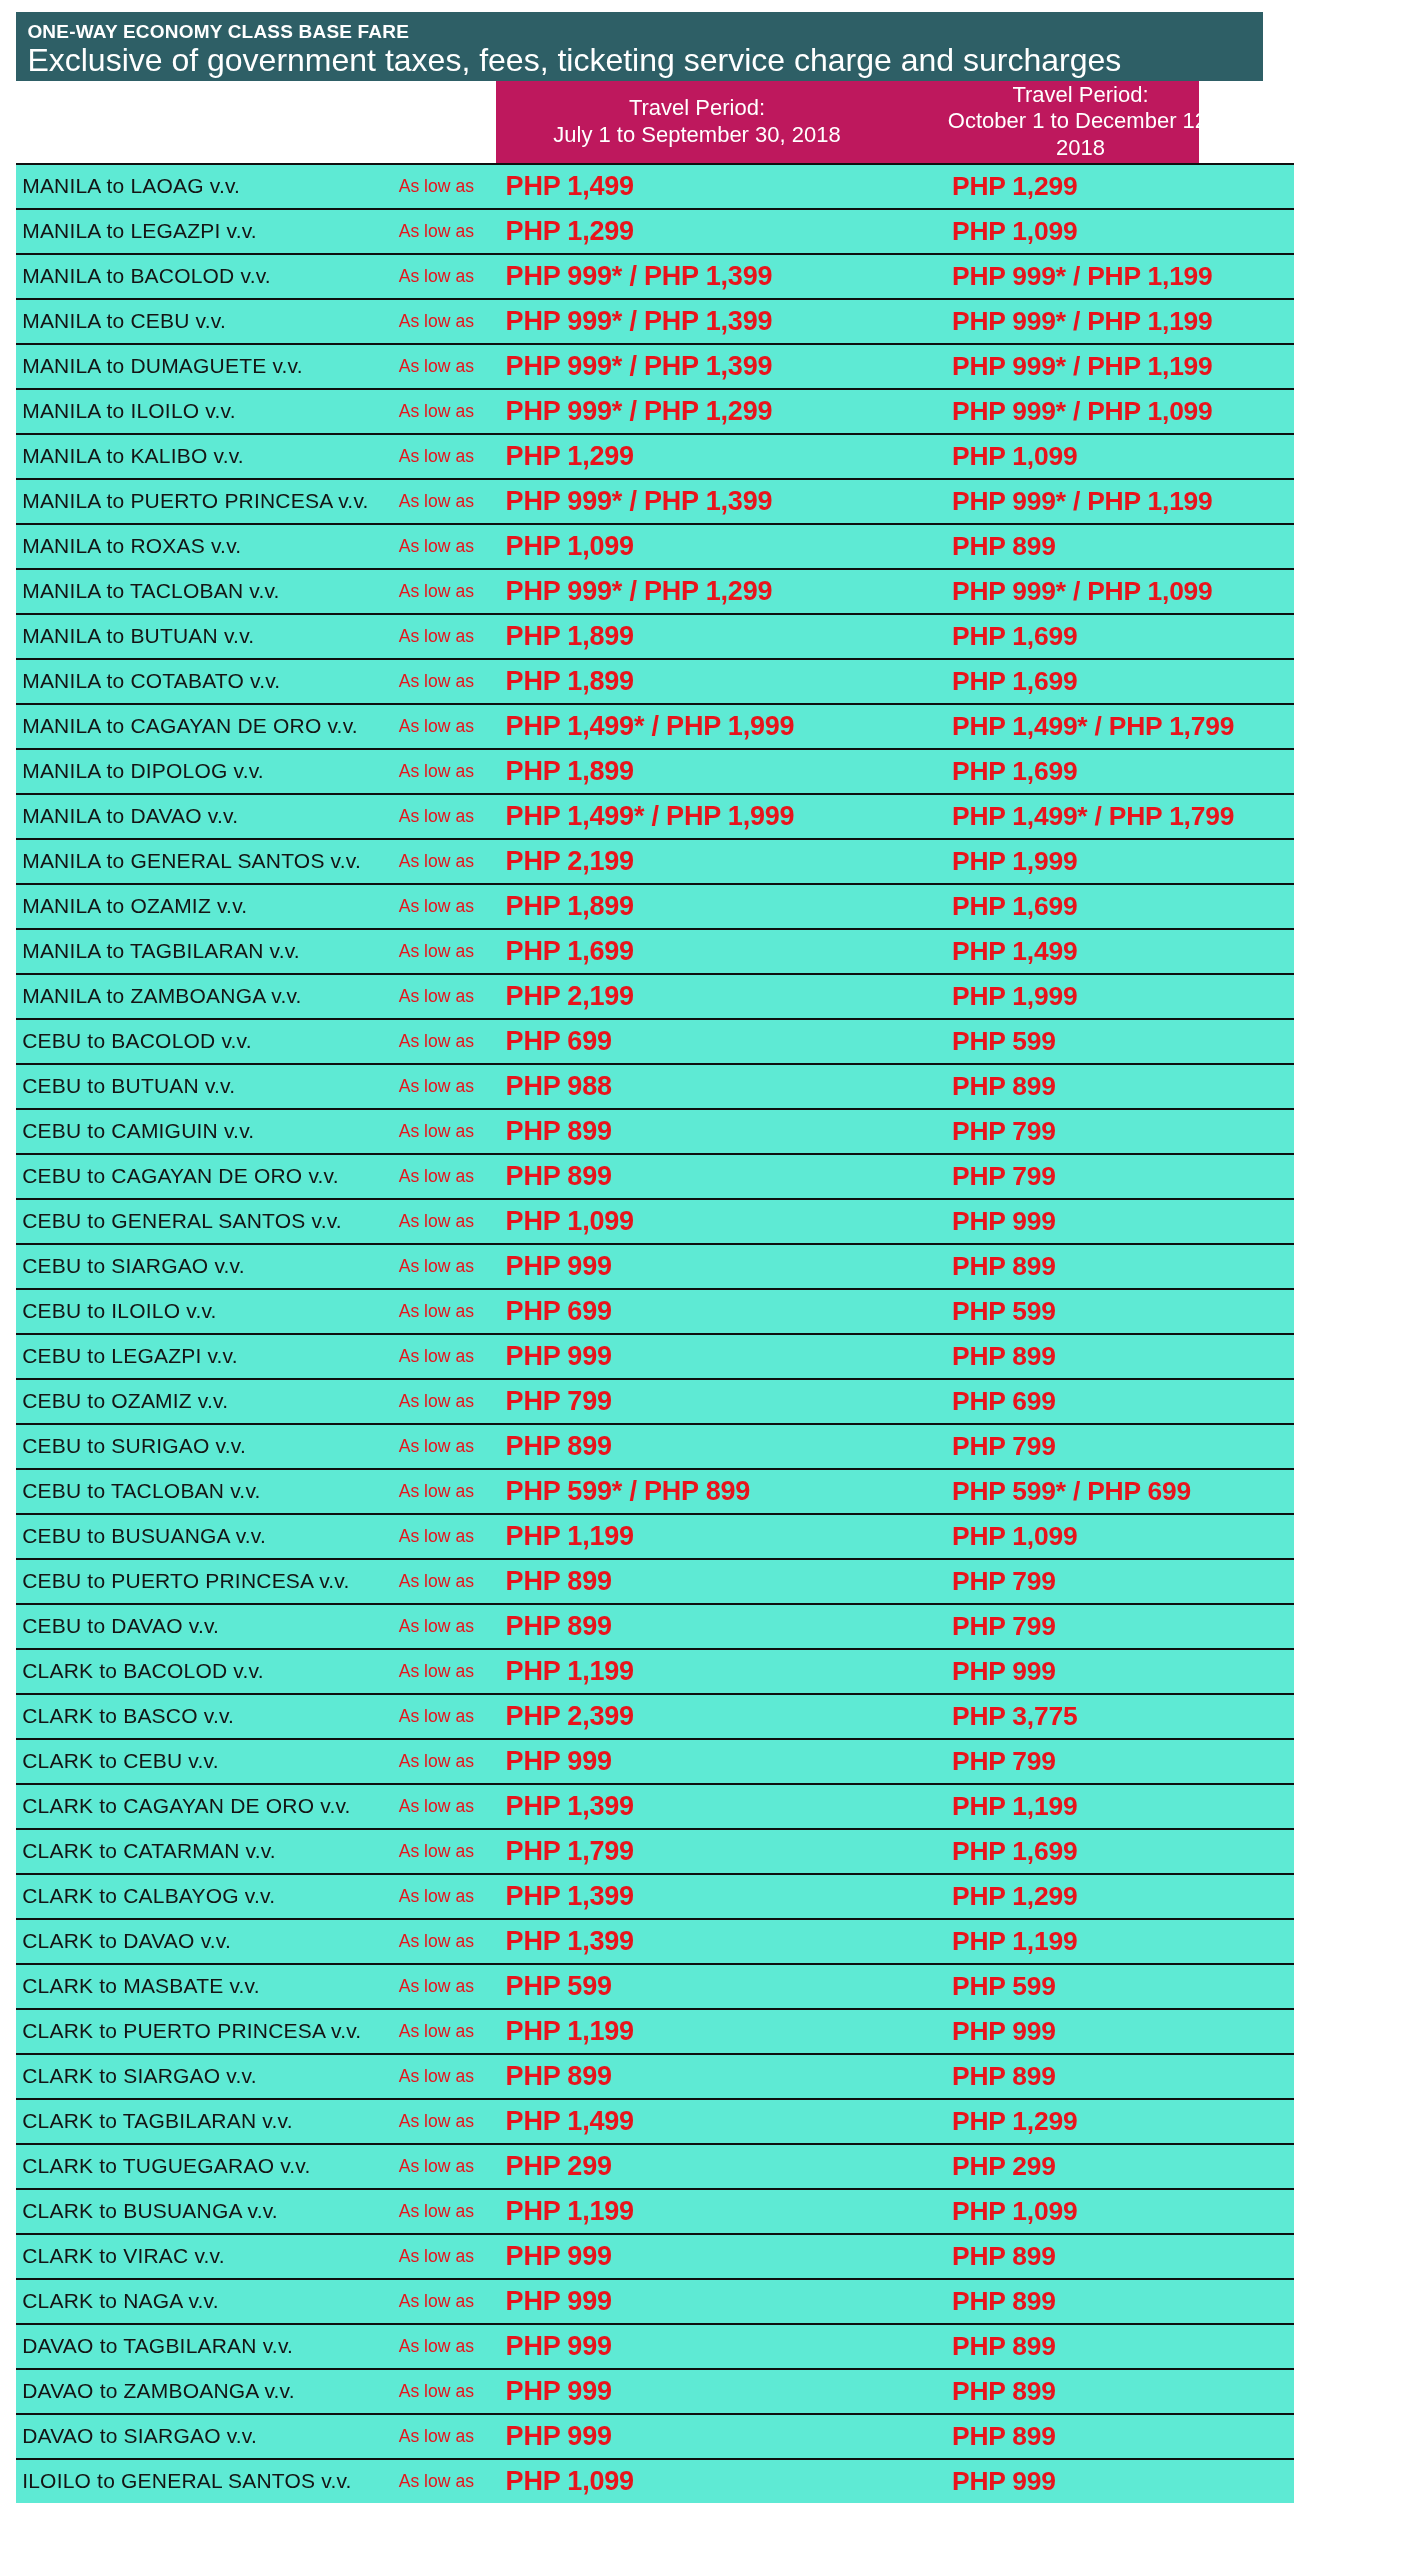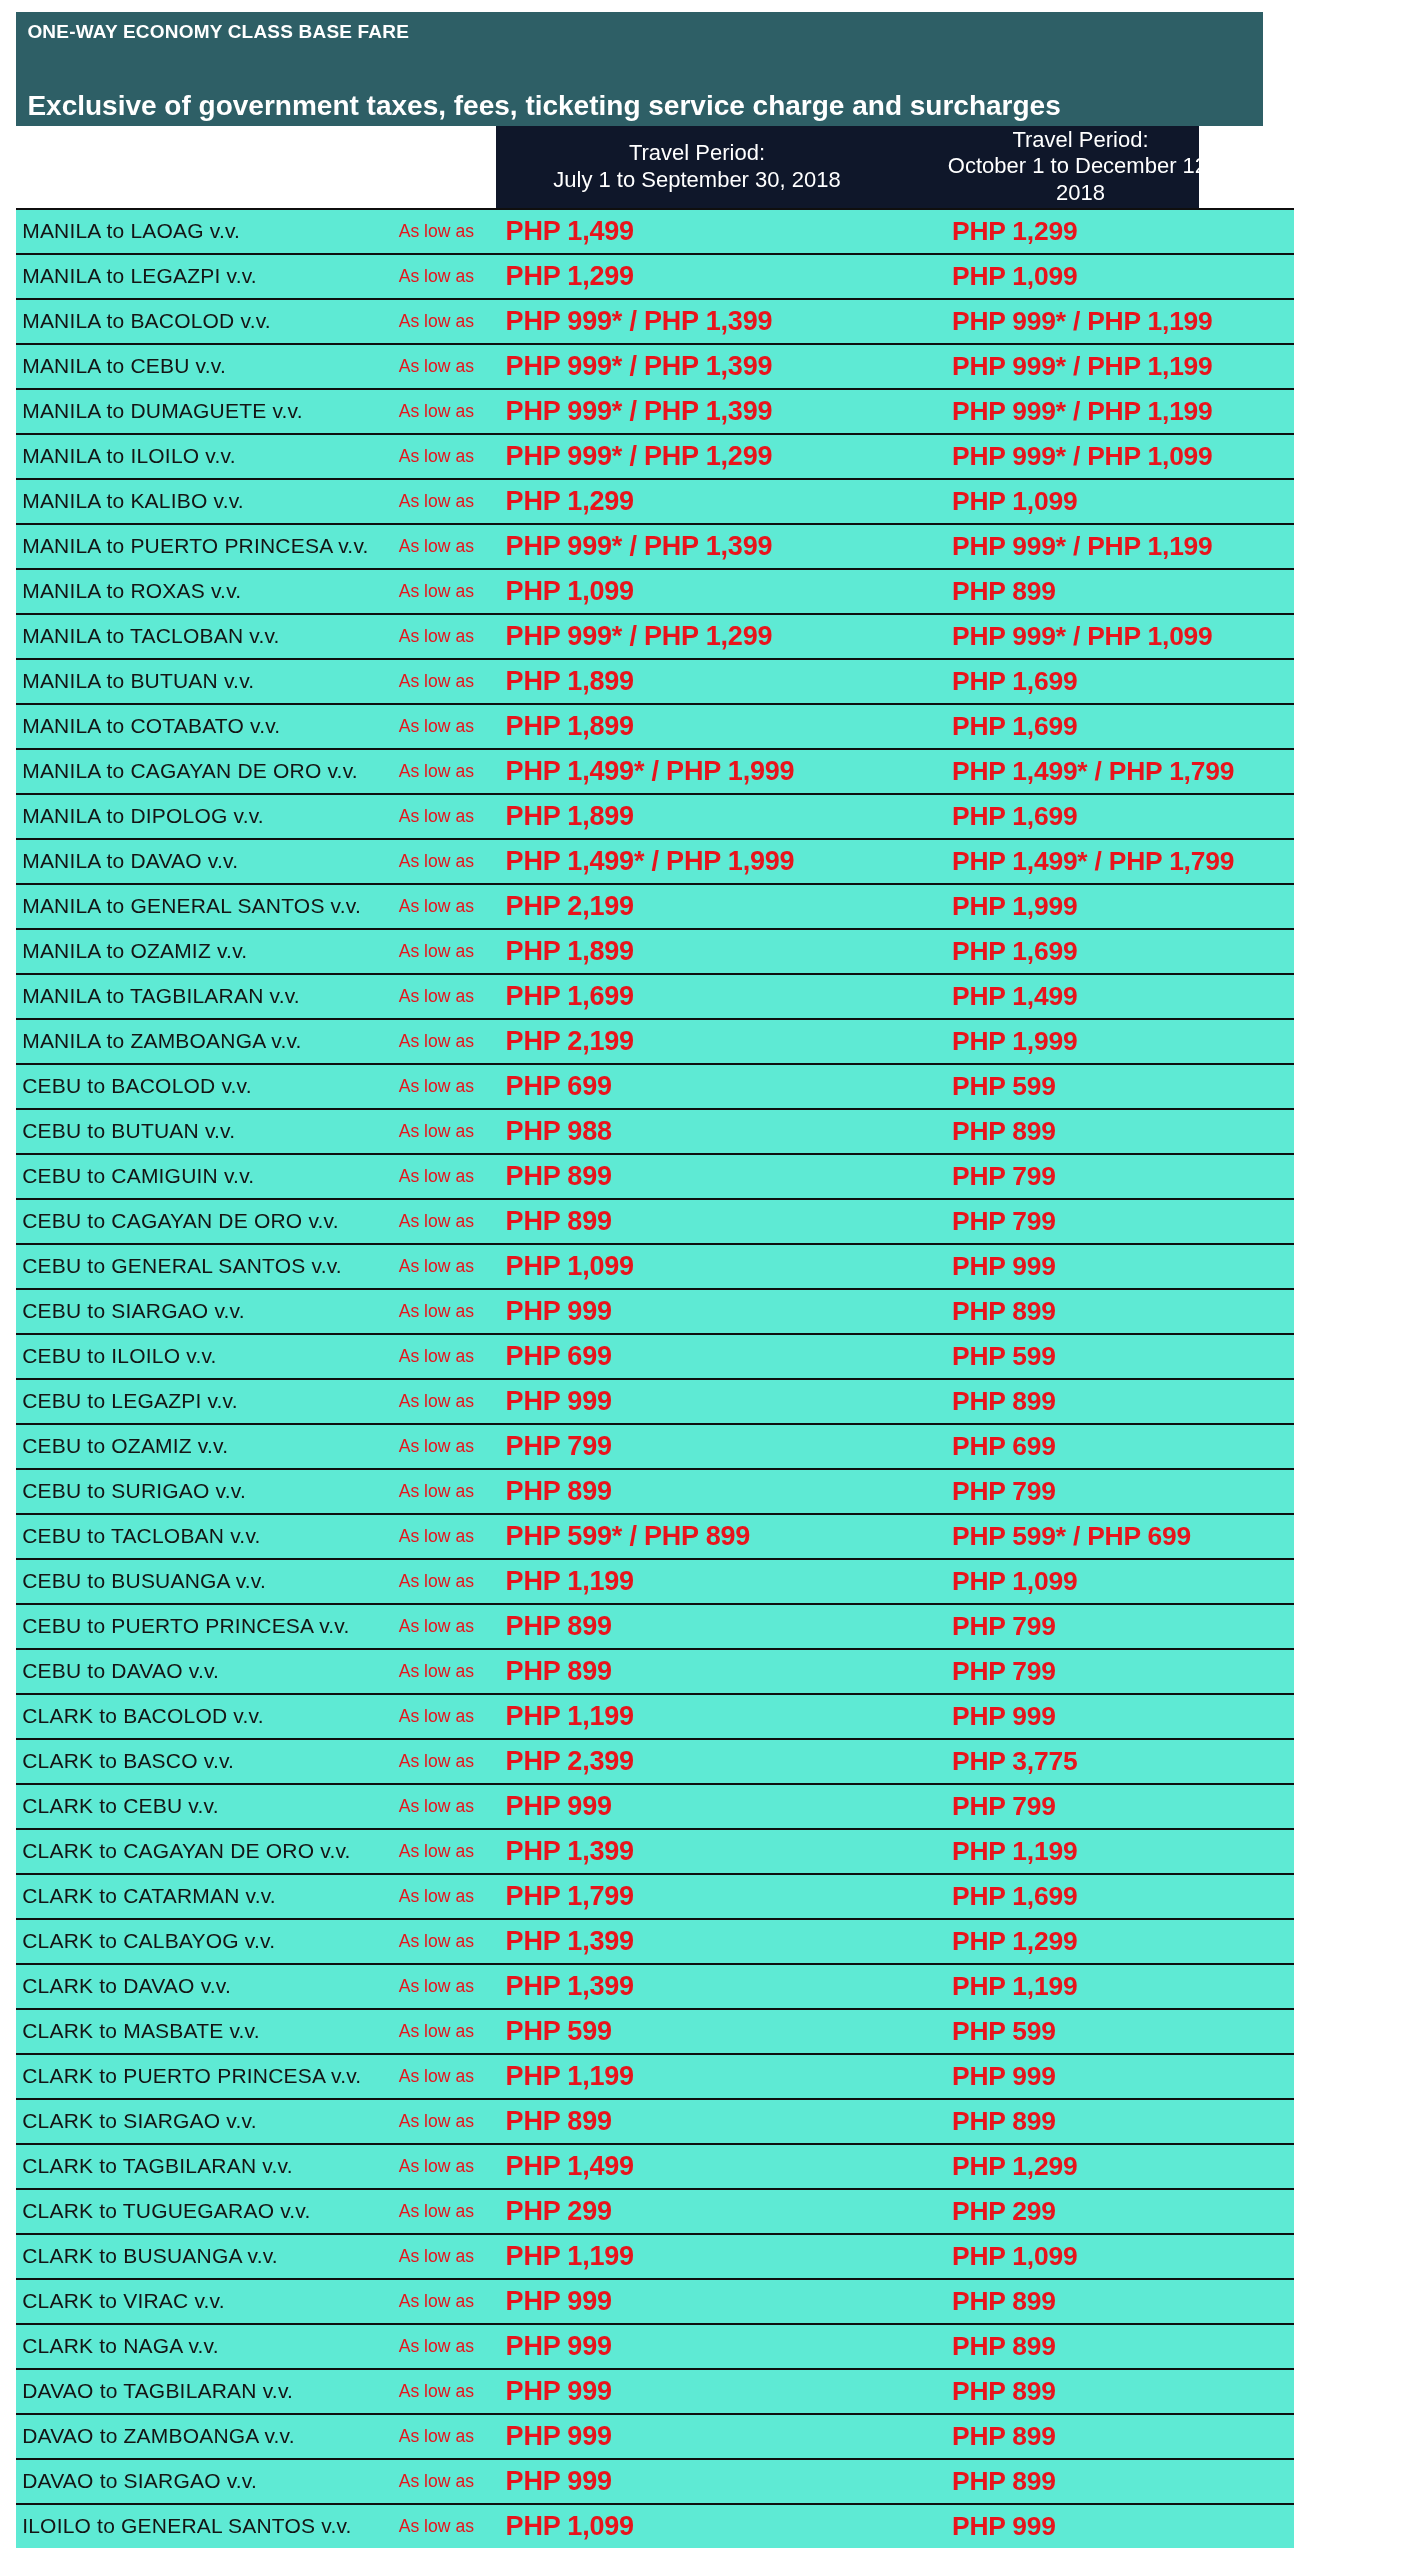--- a/index.html
+++ b/index.html
@@ -26,41 +26,40 @@
     color: #ffffff;
     padding: 4.4px 8.8px 7px 11.4px;
   }
   .title-bar .title {
     font-size: 19px;
     line-height: 30px;
     font-weight: 700;
     letter-spacing: 0.2px;
   }
   .title-bar .subtitle {
-    font-size: 28px;
+    font-size: 32px;
     line-height: 27px;
-    font-weight: 700;
-    margin-top: 45px;
+    font-weight: 400;
   }
 
   
   .head-row {
     display: flex;
     width: 1278px;
     height: 82px;
   }
   .head-route {
     flex: none;
     width: 480px;
     background: #ffffff;
   }
   .head-black {
     flex: none;
     width: 703px;
-    background: #0f172a;
+    background: #be185d;
     color: #ffffff;
     display: flex;
   }
   .period {
     flex: none;
     display: flex;
     align-items: center;
     justify-content: center;
     text-align: center;
     white-space: pre-line;

